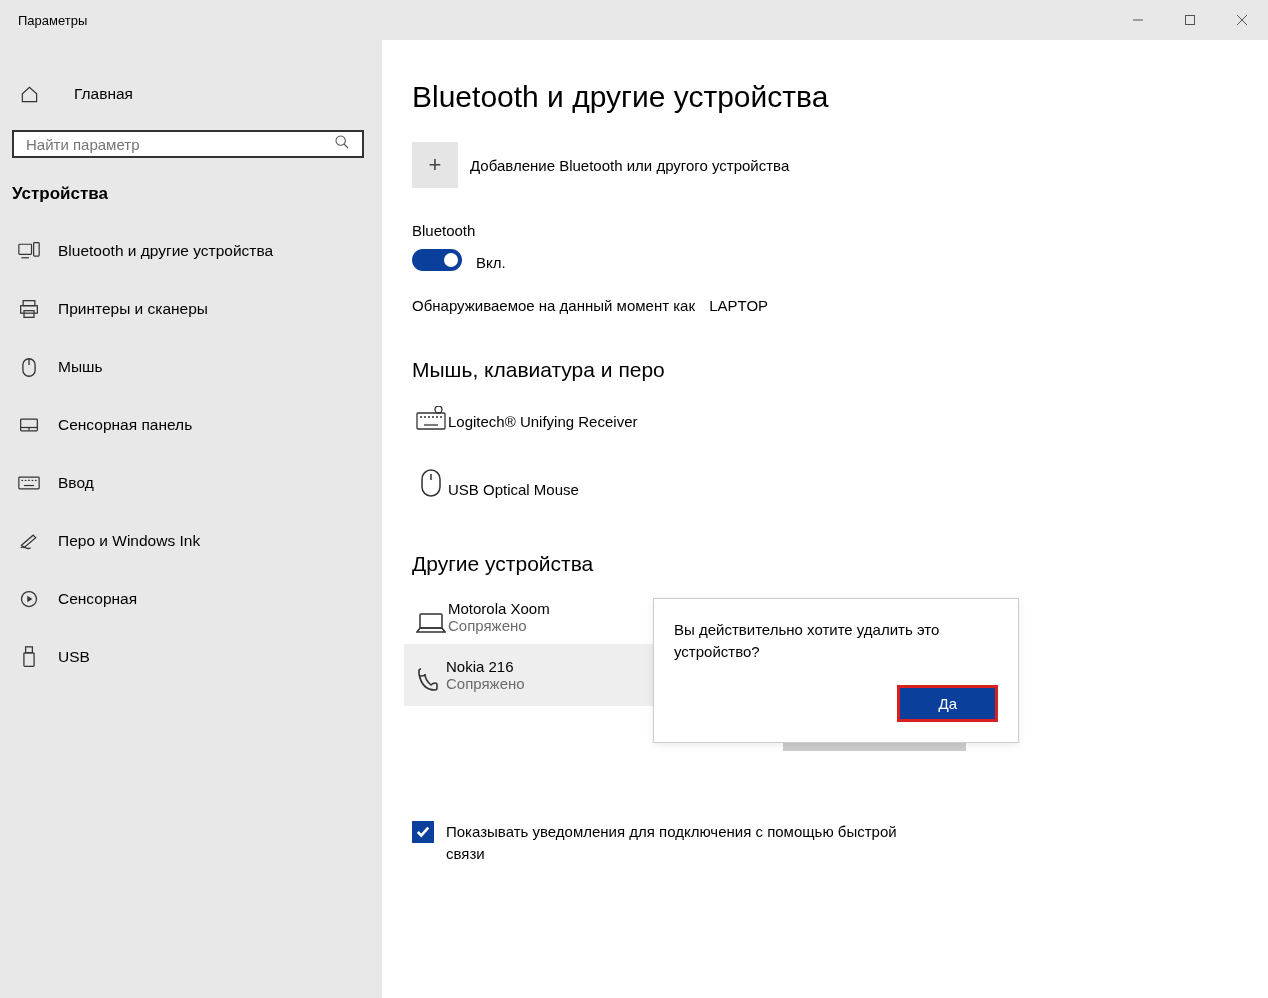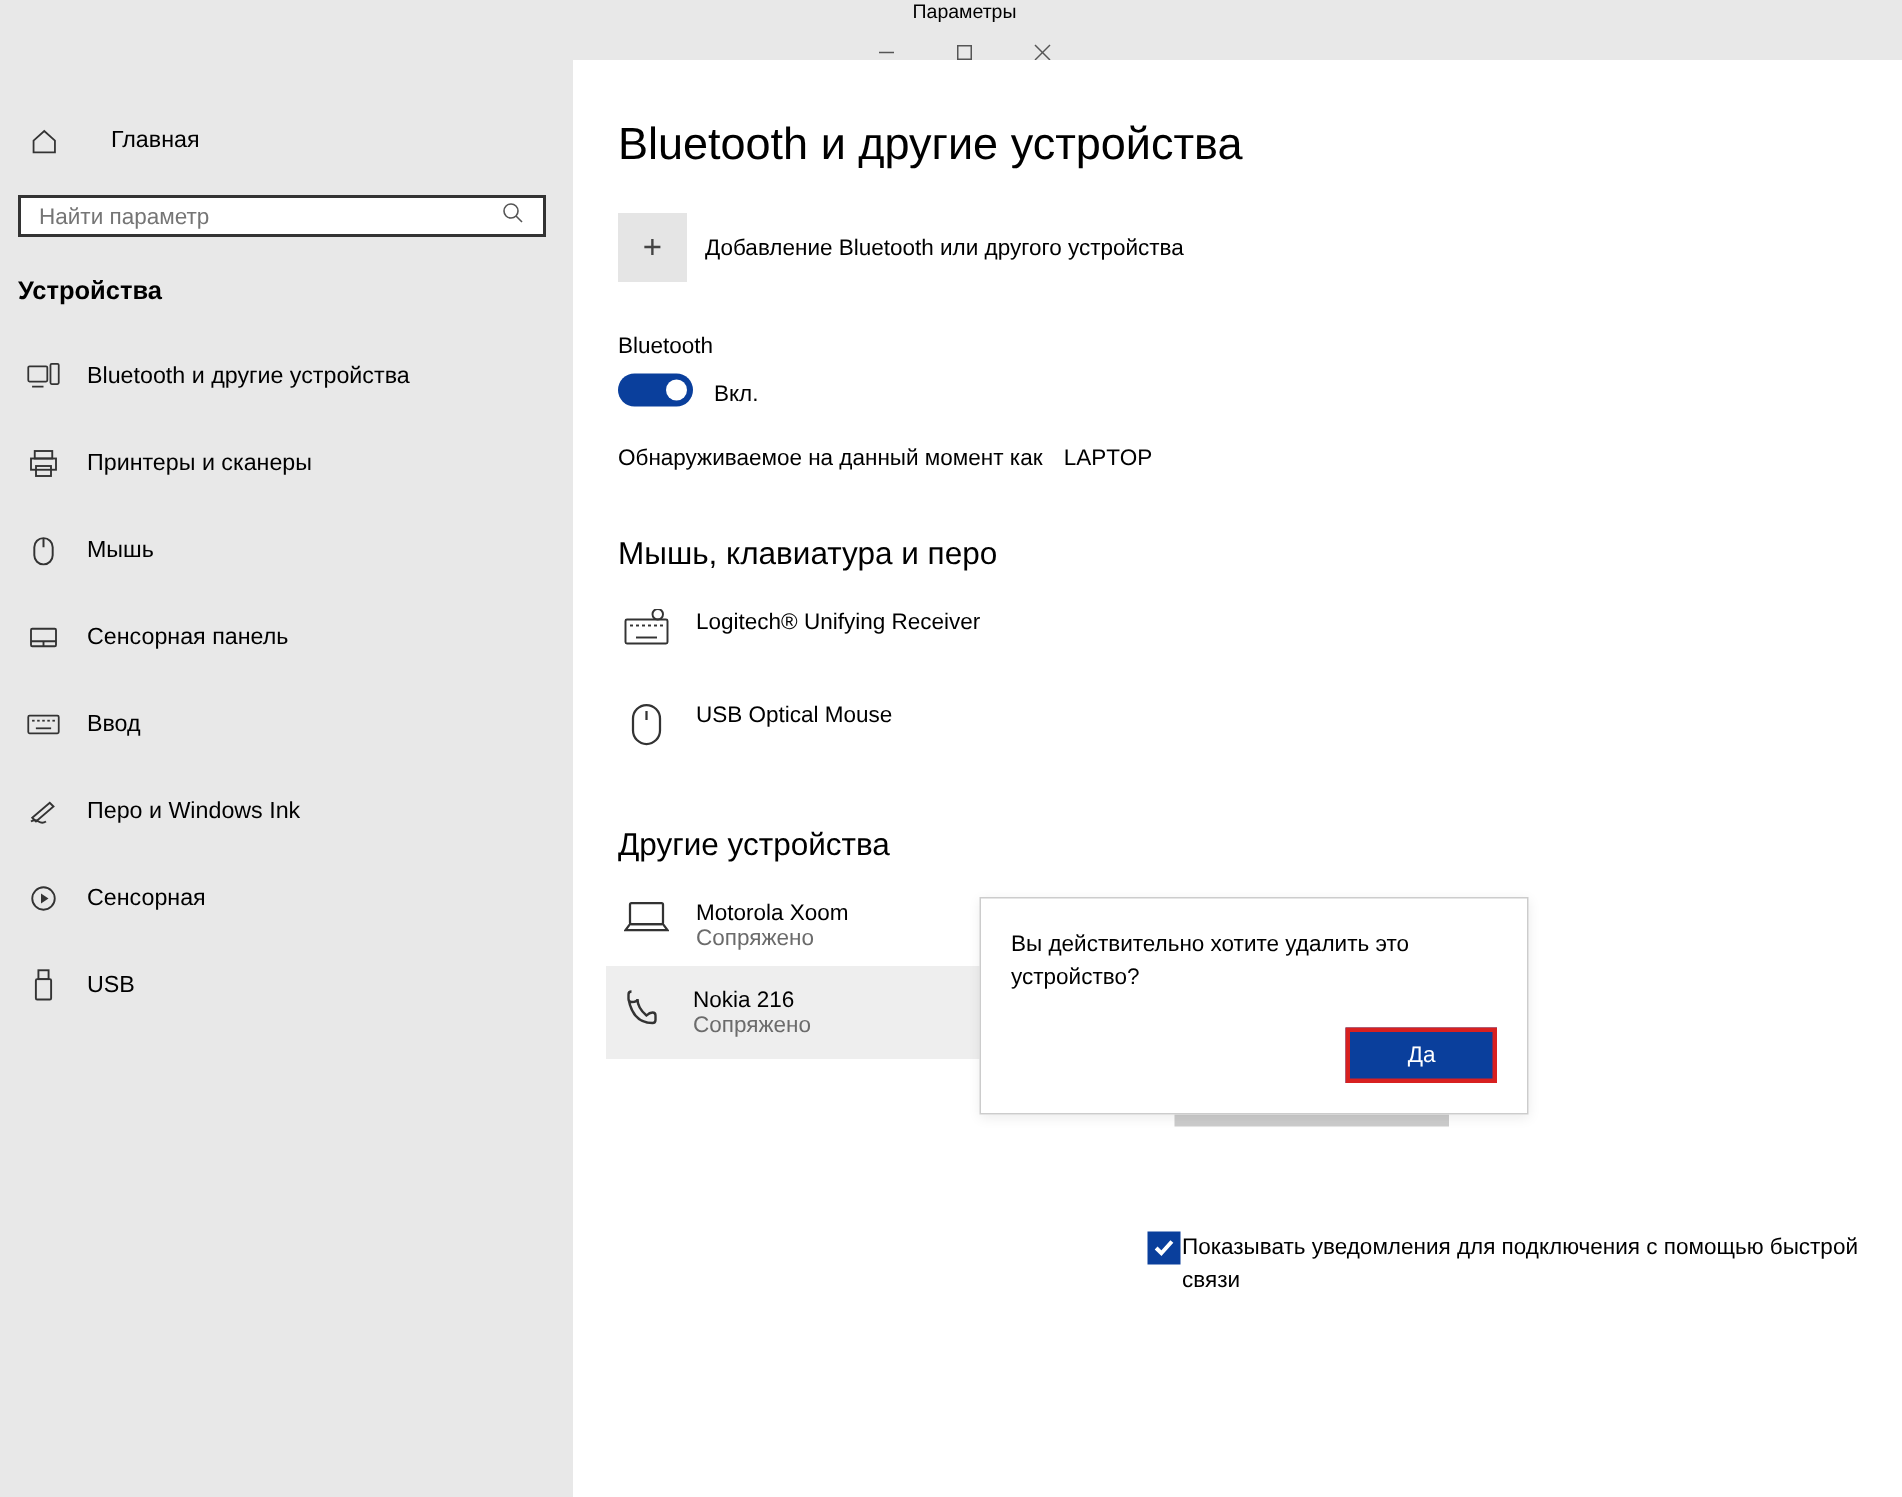--- a/index.html
+++ b/index.html
@@ -1,18 +1,18 @@
 <!DOCTYPE html>
 <html><head>
   <meta charset="utf-8">
   <style>
     * { margin: 0; padding: 0; box-sizing: border-box; font-family: 'Segoe UI', Tahoma, sans-serif; }
     body { background: #fff; width: 1268px; height: 998px; overflow: hidden; color: #000; }
     
-    .titlebar { height: 40px; display: flex; align-items: center; justify-content: space-between; padding-left: 18px; background: #e8e8e8; flex-direction: column; }
+    .titlebar { height: 40px; display: flex; align-items: center; justify-content: space-between; padding-left: 18px; background: #e8e8e8; }
     .titlebar-text { font-size: 13px; font-weight: 400; }
     .titlebar-controls { display: flex; }
     .titlebar-btn { width: 52px; height: 40px; display: flex; align-items: center; justify-content: center; font-size: 13px; color: #555; cursor: pointer; }
     .titlebar-btn svg { width: 12px; height: 12px; }
     
     .app-body { display: flex; height: calc(100% - 40px); }
     
     .sidebar { width: 382px; background: #e8e8e8; padding-top: 30px; }
     .home-row { display: flex; align-items: center; height: 48px; padding-left: 18px; gap: 34px; cursor: pointer; }
     .home-row .icon { width: 22px; display: flex; justify-content: center; }
@@ -39,37 +39,37 @@
     .toggle-row { display: flex; align-items: flex-end; gap: 14px; margin-bottom: 26px; }
     .toggle { width: 50px; height: 22px; border-radius: 11px; background: #0a3f9c; position: relative; cursor: pointer; }
     .toggle::after { content: ''; position: absolute; right: 4px; top: 4px; width: 14px; height: 14px; border-radius: 50%; background: #fff; }
     .toggle-text { font-size: 15px; }
     
     .discover-row { font-size: 15px; margin-bottom: 44px; }
     .discover-name { margin-left: 10px; }
     
     .section-heading { font-size: 21px; font-weight: 400; margin-bottom: 14px; }
     
-    .device-row { display: flex; align-items: flex-start; gap: 16px; padding: 10px 2px; cursor: pointer; }
+    .device-row { display: flex; align-items: flex-end; padding: 10px 2px; cursor: pointer; }
     .device-icon { width: 34px; display: flex; justify-content: center; color: #333; }
     .device-name { font-size: 15px; }
     .device-status { font-size: 15px; color: #6b6b6b; }
     
     .other-section { margin-top: 44px; position: relative; }
     .selected-device { background: #eeeeee; padding: 14px 2px 14px 8px; margin-left: -8px; width: 554px; }
     
     .remove-btn-wrap { width: 554px; display: flex; justify-content: flex-end; margin-top: 8px; }
     .remove-btn { background: #ccc; border: none; padding: 10px 22px; font-size: 15px; cursor: pointer; }
     
     .confirm-popup { position: absolute; left: 241px; top: 46px; width: 366px; background: #fff; border: 1px solid #ccc; padding: 20px; box-shadow: 0 2px 8px rgba(0,0,0,0.08); }
     .confirm-text { font-size: 15px; margin-bottom: 22px; line-height: 1.45; }
     .confirm-btn-wrap { display: flex; justify-content: flex-end; }
     .confirm-btn { background: #0a3f9c; color: #fff; border: 3px solid #d82020; padding: 7px 38px; font-size: 15px; cursor: pointer; }
     
-    .checkbox-row { display: flex; align-items: flex-start; gap: 1px; margin-top: 70px; justify-content: flex-end; }
+    .checkbox-row { display: flex; align-items: flex-start; gap: 12px; margin-top: 70px; }
     .checkbox { width: 22px; height: 22px; background: #0a3f9c; display: flex; align-items: center; justify-content: center; flex-shrink: 0; }
     .checkbox svg { width: 14px; height: 14px; stroke: #fff; stroke-width: 3; fill: none; }
     .checkbox-label { font-size: 15px; line-height: 1.45; max-width: 480px; }
   </style>
 </head>
 <body>
 
 <div class="titlebar">
   <span class="titlebar-text">Параметры</span>
   <div class="titlebar-controls">

